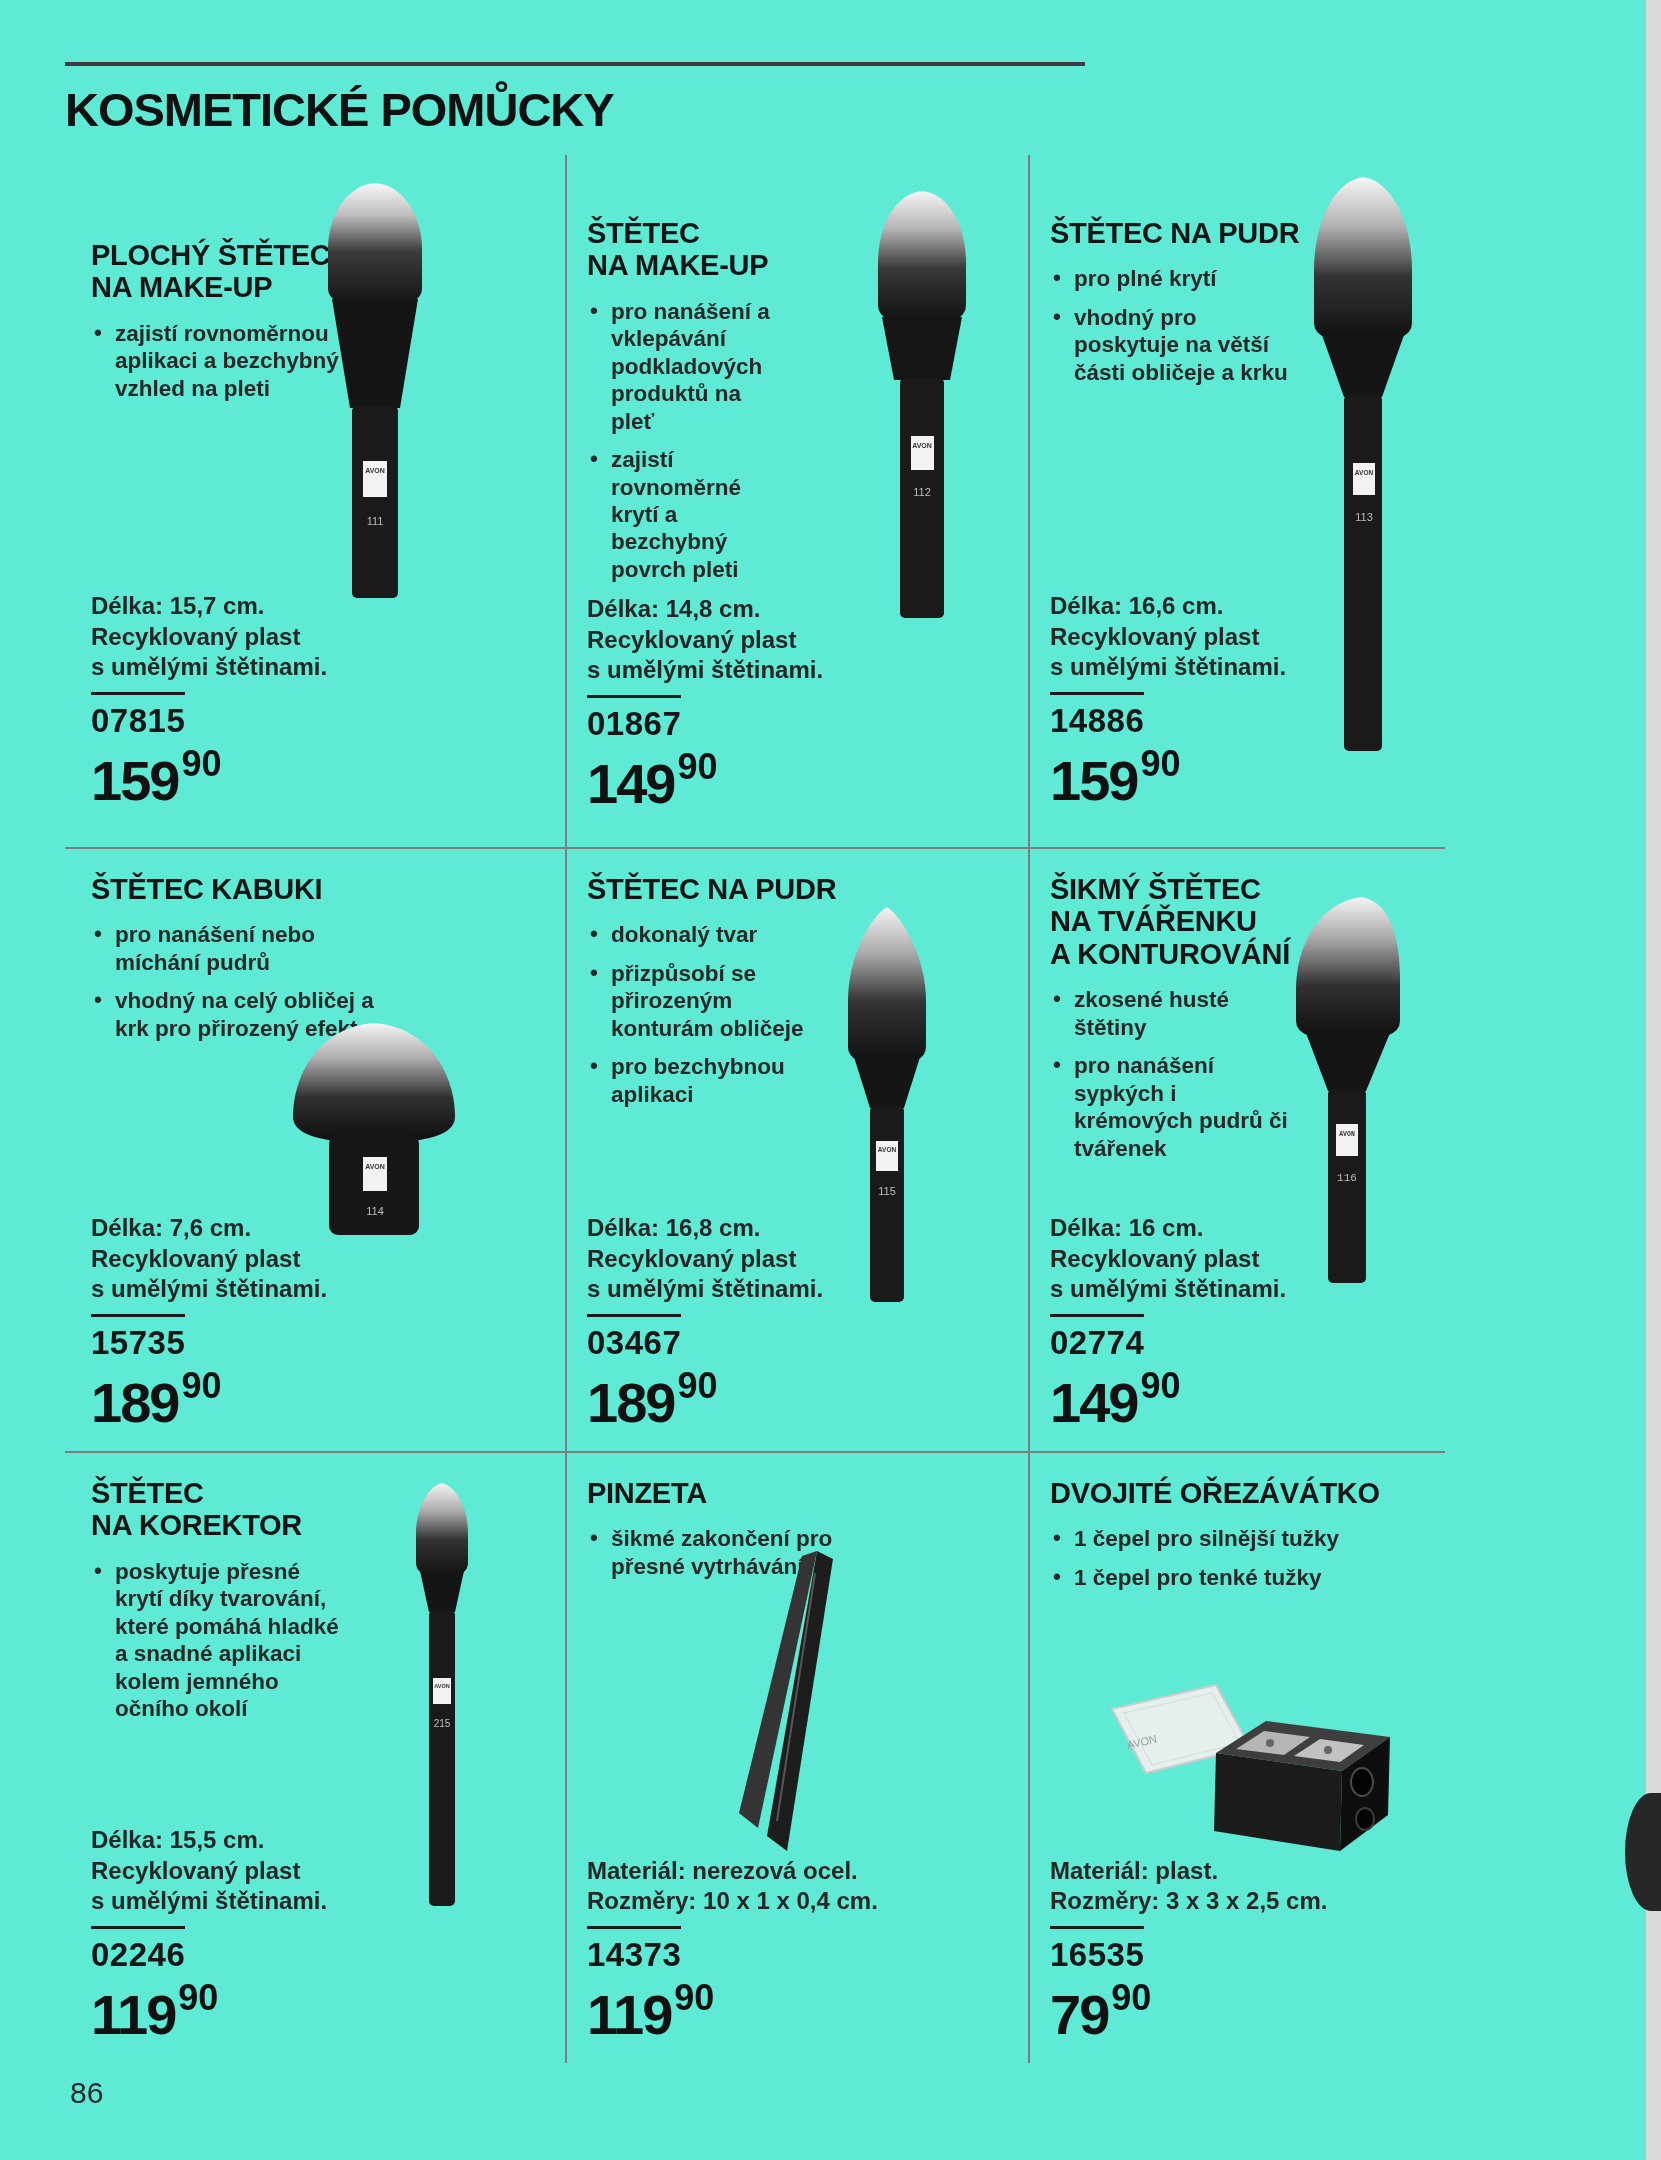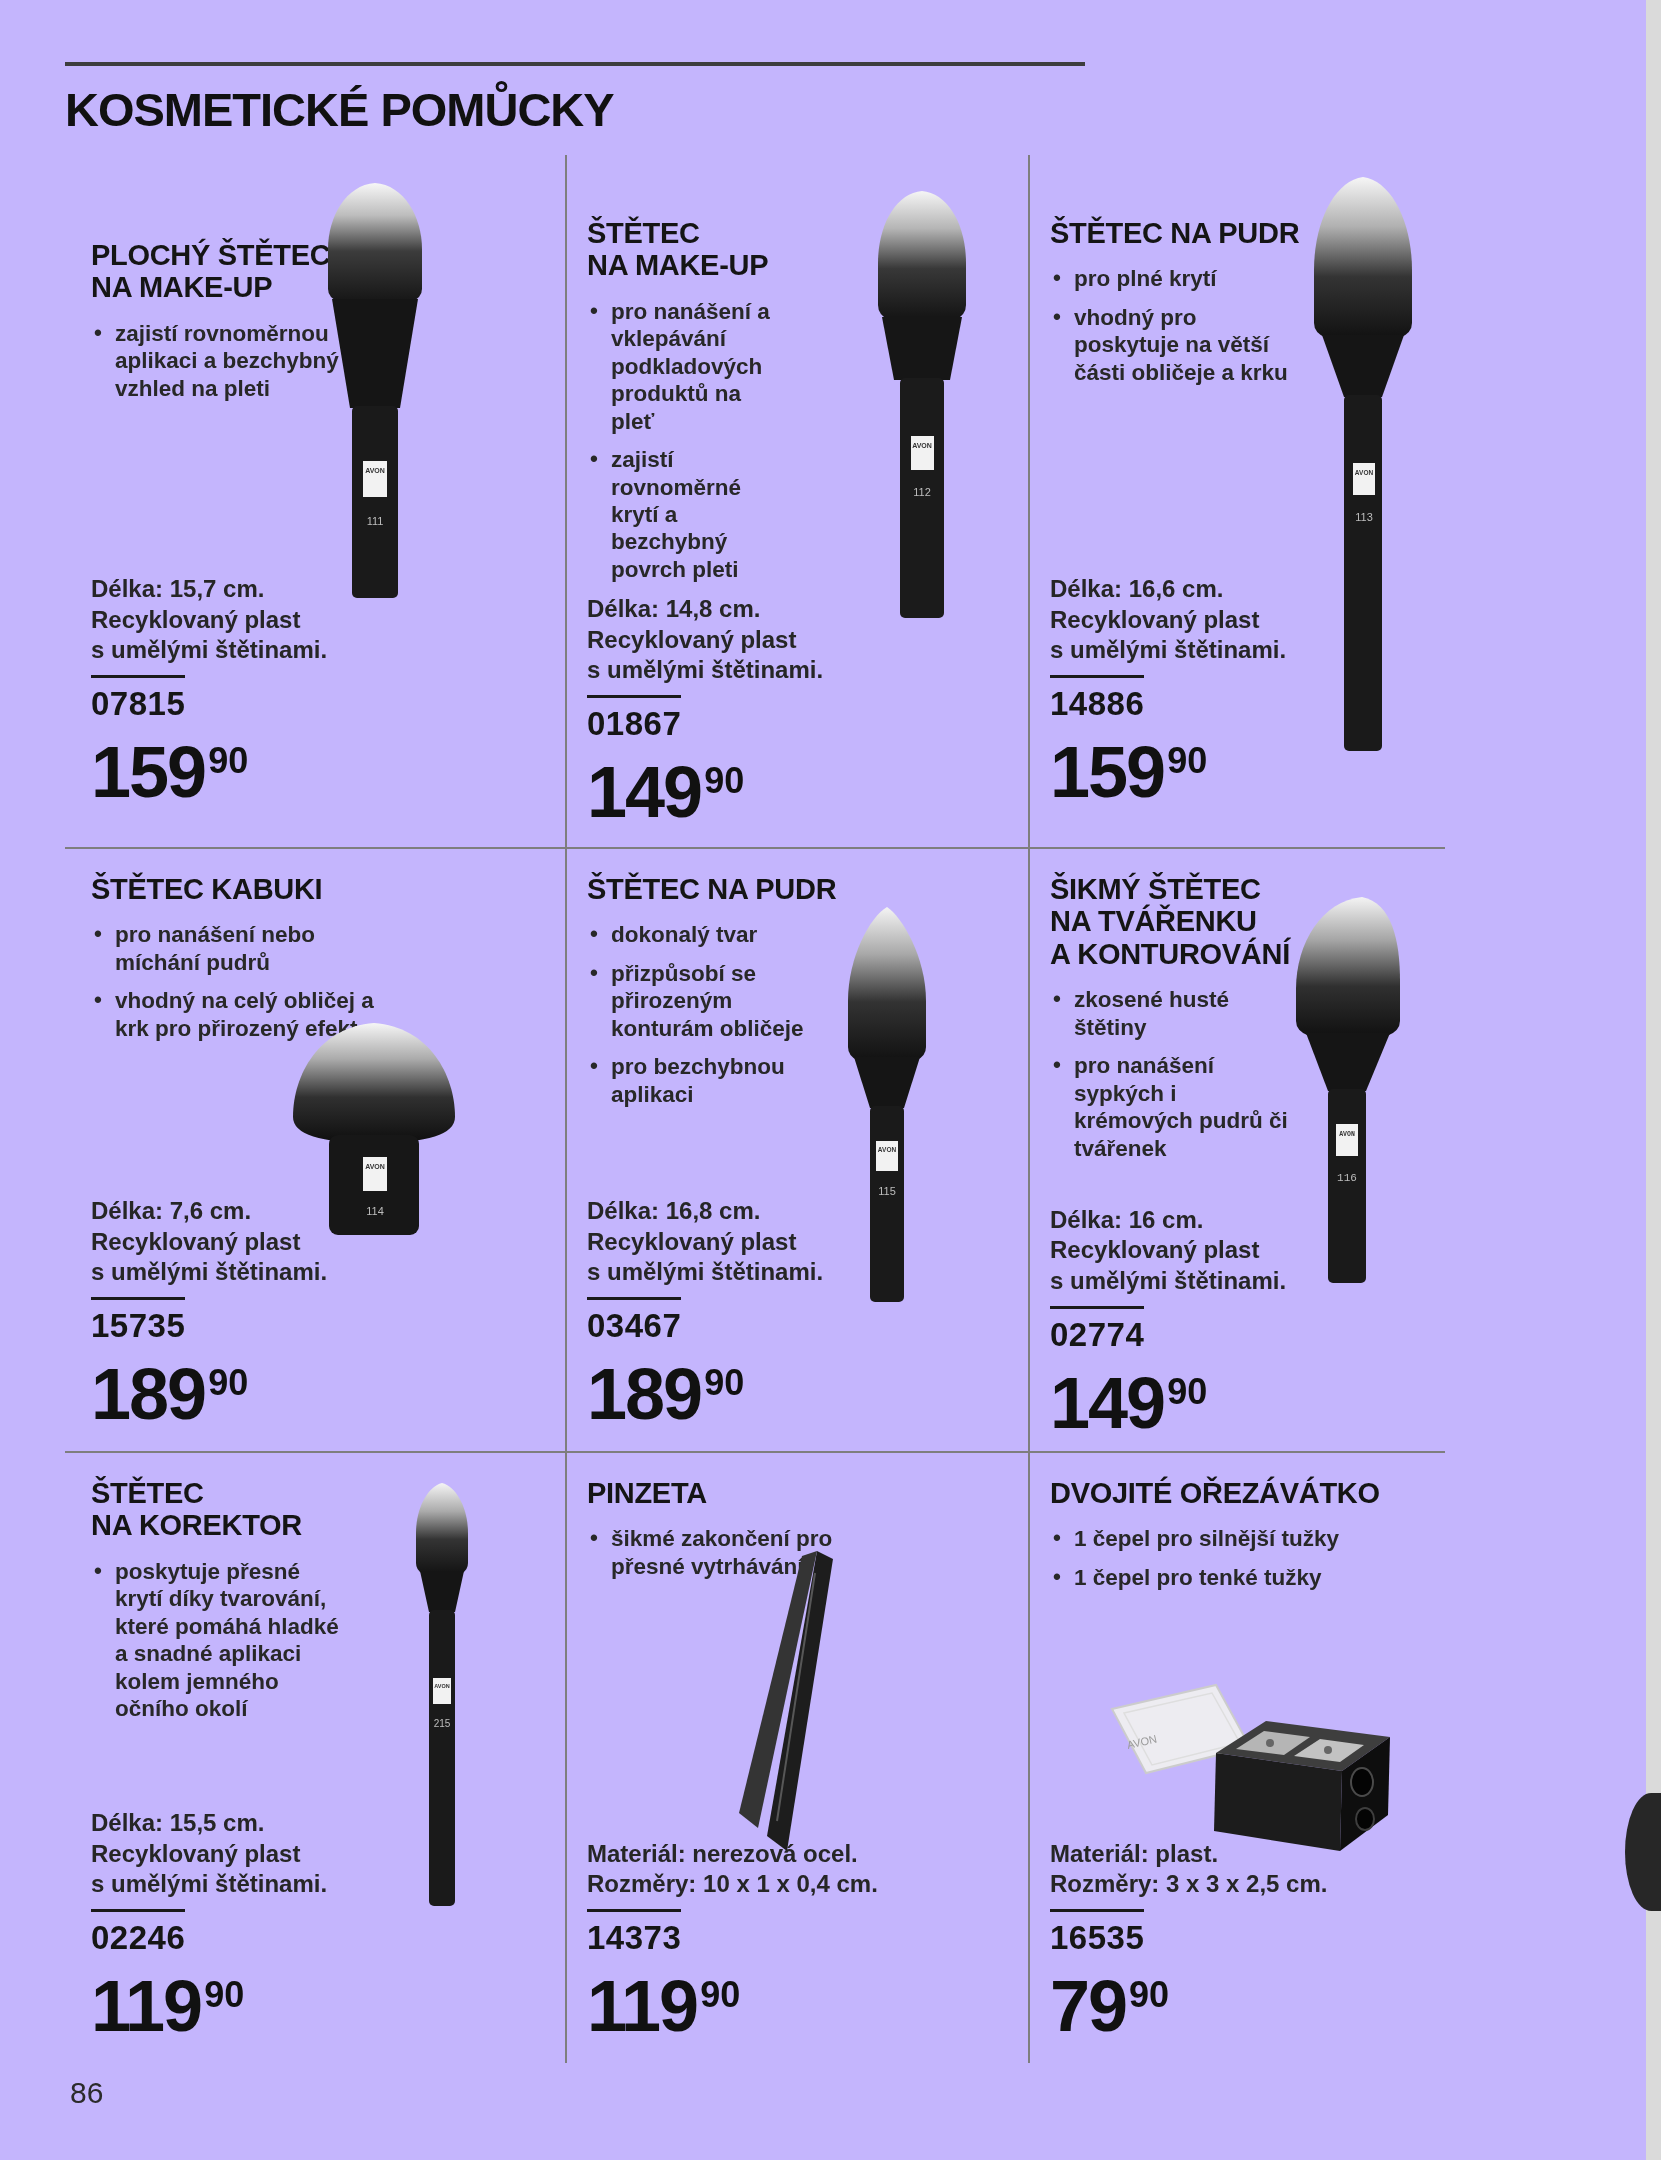--- a/index.html
+++ b/index.html
@@ -1,17 +1,17 @@
 <!DOCTYPE html>
 <html><head>
 <meta charset="utf-8">
 <style>
   html,body{margin:0;padding:0;}
   body{font-family:"Liberation Sans", sans-serif; background:#e9e9e9;}
-  .page{position:relative; width:1661px; height:2160px; background:#c4b5fd; overflow:hidden;}
+  .page{position:relative; width:1661px; height:2160px; background:#5eead4; overflow:hidden;}
 
   
   .hdr{position:absolute; left:65px; top:62px; width:1020px;}
   .hdr-rule{height:4px; background:#3d3d3d; width:1020px;}
   .htitle{font-size:47px; font-weight:bold; letter-spacing:-1px; color:#111; margin:16px 0 0 0;}
 
   
   .grid{position:absolute; left:65px; top:155px; width:1380px; display:grid;
         grid-template-columns:500px 463px 417px; grid-template-rows:692px 604px 612px;}
   .cell{position:relative; box-sizing:border-box; display:flex; flex-direction:column;
@@ -26,21 +26,21 @@
   .bullets{list-style:none; margin:0; padding:0;}
   .bullets li{font-size:22.5px; line-height:1.22; font-weight:bold; color:#282828;
               margin:0 0 11px 0; padding-left:24px; position:relative;}
   .bullets li::before{content:"•"; position:absolute; left:3px; top:-1px;}
 
   .buy{margin-top:auto; position:relative; z-index:3;}
   .pdetails div{font-size:24px; font-weight:bold; line-height:1.26; color:#262626; white-space:nowrap;}
   .coderule{width:94px; height:3px; background:#1a1a1a; margin:10px 0 7px 0;}
   .pcode{font-size:33px; font-weight:bold; color:#161616; letter-spacing:0.5px;}
   .price{margin-top:8px; color:#111;}
-  .pmain{font-size:72px; font-weight:bold; letter-spacing:-2px;}
+  .pmain{font-size:56px; font-weight:bold; letter-spacing:-2px;}
   .psup{font-size:36px; font-weight:bold; position:relative; top:-24px; margin-left:3px;text-align:center;}
 
   .imgwrap{position:absolute; z-index:1;}
 
   
   .edge-strip{position:absolute; right:0; top:0; width:15px; height:2160px; background:#dadada;}
   .edge-dark{position:absolute; right:0; top:1793px; width:36px; height:118px; background:#272727;
              border-radius:80% 0 0 80% / 55% 0 0 55%;}
   .pagenum{position:absolute; left:70px; top:2076px; font-size:30px; color:#2b2b2b;}
 </style>

